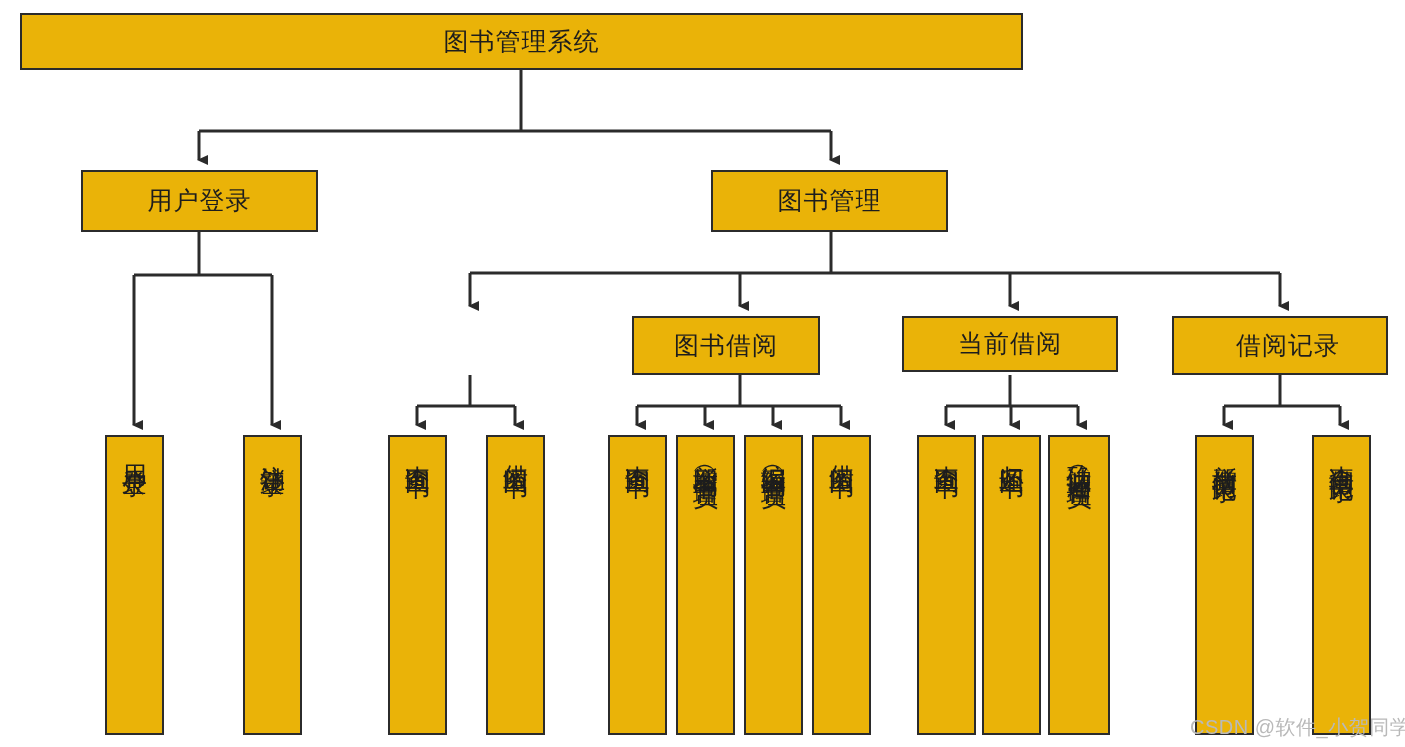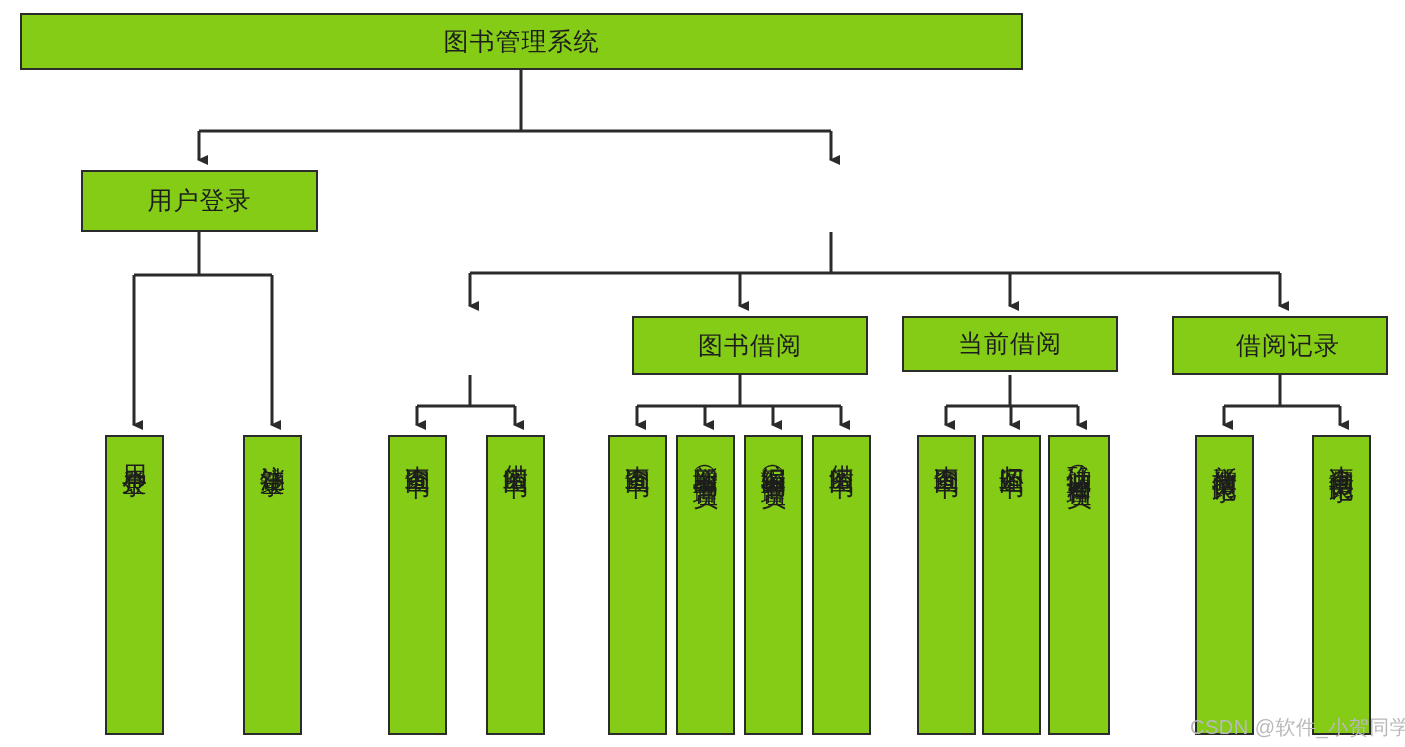--- a/index.html
+++ b/index.html
@@ -1,20 +1,20 @@
 <!DOCTYPE html>
 <html><head>
 <meta charset="utf-8">
 <style>
   html,body{margin:0;padding:0;background:#ffffff;}
   body{width:1405px;height:747px;font-family:"Liberation Sans","DejaVu Sans",sans-serif;overflow:hidden;}
   #stage{position:relative;width:1405px;height:747px;background:#fff;}
   svg.edges{position:absolute;left:0;top:0;width:1405px;height:747px;pointer-events:none;}
 
-  .node{position:absolute;box-sizing:border-box;background:#84cc16;
+  .node{position:absolute;box-sizing:border-box;background:#eab308;
         border:2.5px solid #2b2b2b;
         display:flex;align-items:center;justify-content:center;
         color:#1d1d1d;z-index:2;}
   .node .lbl{display:block;text-align:center;white-space:pre;}
 
   
   .node.h .lbl{font-size:25px;line-height:1.1;letter-spacing:1px;}
   .node.root .lbl{font-size:25px;}
 
   
@@ -86,22 +86,25 @@
     </g>
   </svg>
 
   <div class="node h root" style="left:20px;top:13px;width:1003px;height:57px;">
     <span class="lbl">图书管理系统</span>
   </div>
 
   <div class="node h" style="left:81px;top:170px;width:237px;height:62px;">
     <span class="lbl">用户登录</span>
   </div>
+  <div class="node h" style="left:711px;top:170px;width:237px;height:62px;">
+    <span class="lbl">图书管理</span>
+  </div>
 
-  <div class="node h" style="left:632px;top:316px;width:236px;height:59px;">
+  <div class="node h" style="left:632px;top:316px;width:188px;height:59px;">
     <span class="lbl">图书借阅</span>
   </div>
   <div class="node h" style="left:902px;top:316px;width:216px;height:56px;">
     <span class="lbl">当前借阅</span>
   </div>
   <div class="node h" style="left:1172px;top:316px;width:216px;height:59px;padding-left:16px;">
     <span class="lbl">借阅记录</span>
   </div>
 
   <div class="node v" style="left:105px;top:435px;width:59px;height:300px;">

